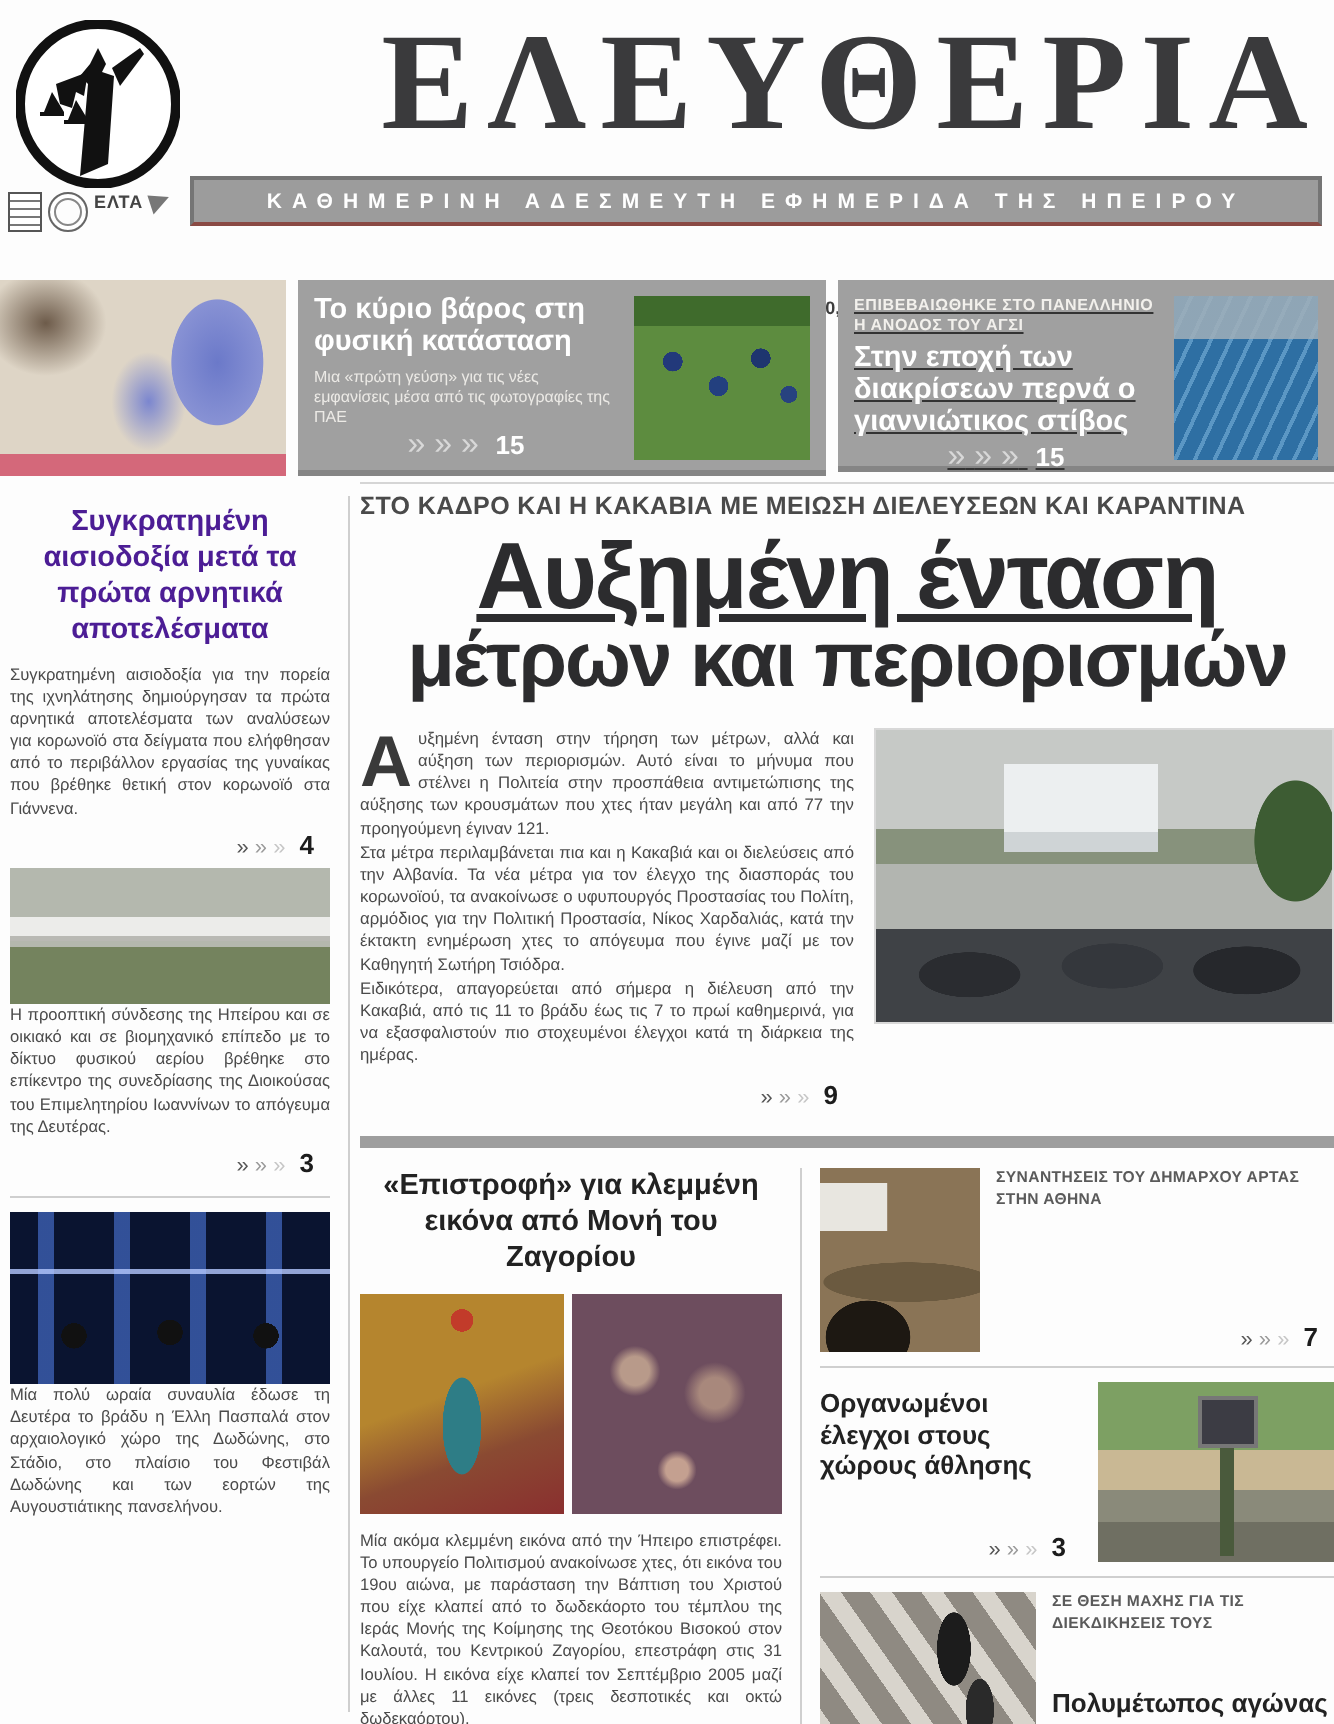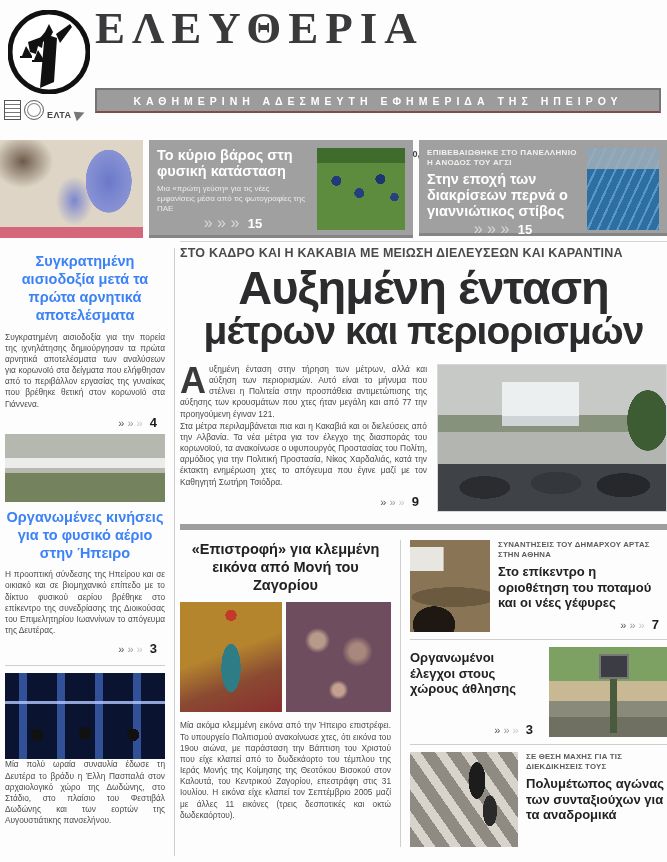--- a/index.html
+++ b/index.html
@@ -3,29 +3,29 @@
 <meta charset="utf-8">
 <style>
   * { margin:0; padding:0; box-sizing:border-box; }
   html,body { width:667px; height:862px; background:#fdfdfd; overflow:hidden;
               font-family:"Liberation Sans", sans-serif; color:#333; }
   .page { position:relative; width:667px; height:862px; background:#fdfdfd; }
 
   
   .masthead { position:absolute; left:0; top:0; width:667px; height:134px; }
   .logo-circle { position:absolute; left:8px; top:10px; width:82px; height:84px; }
-  .title { position:absolute; left:95px; top:2px; width:566px; text-align:left;
-           font-family:"Liberation Serif", serif; font-weight:bold; font-size:45px;
+  .title { position:absolute; left:95px; top:2px; width:566px; text-align:right;
+           font-family:"Liberation Serif", serif; font-weight:bold; font-size:69px;
            letter-spacing:7px; color:#3a3a3c; white-space:nowrap; }
   .subtitle-bar { position:absolute; left:95px; top:88px; width:566px; height:25px;
                   background:#9c9c9c; border:2px solid #757575; border-bottom-color:#8a4a44;
                   display:flex; align-items:center; justify-content:center; }
   .subtitle-bar span { color:#fff; font-weight:bold; font-size:10.5px; letter-spacing:5px; white-space:nowrap; }
   .postal { position:absolute; left:4px; top:96px; width:90px; height:24px;
-            display:flex; align-items:flex-end; gap:3px; }
+            display:flex; align-items:flex-start; gap:3px; }
   .mini-table { width:17px; height:20px; border:1px solid #555;
                 background:repeating-linear-gradient(#fff 0 3px, #777 3px 4px); }
   .stamp-circle { width:20px; height:20px; border:1px solid #666; border-radius:50%;
                   box-shadow:inset 0 0 0 2px #fff, inset 0 0 0 3px #888; }
   .elta { font-size:9px; font-weight:bold; color:#444; letter-spacing:0.5px; }
   .elta-bird { width:0; height:0; border-left:10px solid #777; border-top:4px solid transparent;
                border-bottom:6px solid transparent; transform:rotate(-18deg); }
   .info-row { position:absolute; left:6px; top:117px; width:655px; display:flex;
               justify-content:flex-end; font-size:9px; font-weight:bold; color:#3d3d3d;margin-top:32px; }
   .info-row .mid { font-weight:bold; color:#555; }
@@ -33,40 +33,40 @@
   
   .top-strip { position:absolute; left:0; top:140px; width:667px; height:98px; display:flex; gap:6px; }
   .photo { background-color:#999; }
   .lab-photo { width:143px; height:98px; background-color:#ded5c6; background-image:
       radial-gradient(ellipse 38px 52px at 76% 42%, #6b79c9 0%, #8892d4 60%, rgba(0,0,0,0) 61%),
       radial-gradient(ellipse 30px 40px at 52% 62%, #7b86cf 0%, rgba(0,0,0,0) 62%),
       radial-gradient(ellipse 46px 40px at 16% 22%, #6d5b4a 0%, rgba(0,0,0,0) 66%),
       linear-gradient(to top, #d4687a 0 11%, rgba(0,0,0,0) 11%); }
   .gray-box { background:#a0a0a0; border-bottom:3px solid #858585; display:flex; padding:8px; gap:8px; }
   .sports-box { width:264px; height:98px; }
-  .athletics-box { flex:1; height:96px; }
+  .athletics-box { flex:1; height:96px;text-decoration:underline; }
   .gb-text { flex:1; display:flex; flex-direction:column; }
   .gb-head { color:#fff; font-weight:bold; font-size:14.5px; line-height:1.1; }
   .gb-sub { color:#eceae6; font-size:8px; line-height:1.25; margin-top:4px; }
   .gb-kicker { color:#f2f0ec; font-size:8px; font-weight:bold; line-height:1.3; letter-spacing:0.3px; }
   .gb-page { margin-top:auto; text-align:center; color:#fff; }
   .football-photo { width:88px; height:82px; background-color:#5d8c3f; background-image:
       radial-gradient(circle 7px at 22% 40%, #22397a 0 70%, rgba(0,0,0,0) 71%),
       radial-gradient(circle 7px at 48% 55%, #23407f 0 70%, rgba(0,0,0,0) 71%),
       radial-gradient(circle 7px at 72% 38%, #1e356f 0 70%, rgba(0,0,0,0) 71%),
       radial-gradient(circle 6px at 88% 60%, #27427f 0 70%, rgba(0,0,0,0) 71%),
       linear-gradient(#3f6b2c 0 18%, rgba(0,0,0,0) 18%); }
   .track-photo { width:72px; height:82px; background-image:
       linear-gradient(rgba(160,175,185,.85) 0 26%, rgba(0,0,0,0) 26%),
       repeating-linear-gradient(115deg, #2e6fa3 0 7px, #5b97c4 7px 9px); }
 
   
   .left-col { position:absolute; left:0; top:246px; width:170px; height:616px; padding:0 5px; }
   .col-rule-v { position:absolute; left:174px; top:248px; width:1px; height:608px; background:#cfcfcf; }
-  .lc-head { font-size:14.5px; font-weight:bold; color:#3b82f6; text-align:center; line-height:1.25; margin:6px 0 7px; }
+  .lc-head { font-size:14.5px; font-weight:bold; color:#4c1d95; text-align:center; line-height:1.25; margin:6px 0 7px; }
   .lc-body { font-size:8.3px; color:#4a4a4a; line-height:1.35; text-align:justify; }
   .pmark { display:block; text-align:right; margin:5px 8px 0 0; font-size:11px; }
   .pmark .c1 { color:#555; } .pmark .c2 { color:#9a9a9a; } .pmark .c3 { color:#c6c6c6; }
   .pmark .pnum { color:#1c1c1c; font-size:13px; margin-left:4px; }
   .gb-page .c1,.gb-page .c2,.gb-page .c3 { color:#d8d8d8; }
   .gb-page .pnum { color:#fff; font-size:13px; margin-left:4px; }
   .pipeline-photo { width:160px; height:68px; margin-top:4px; background-image:
       linear-gradient(rgba(0,0,0,0) 0 36%, #ececea 36% 50%, #b9b9b4 50% 54%, rgba(0,0,0,0) 54%),
       linear-gradient(#b4b8ae 0 58%, #74835e 58% 100%); }
   .lc-rule { height:1px; background:#cfcfcf; margin:9px 0 7px; }
@@ -74,21 +74,21 @@
       radial-gradient(circle 9px at 20% 72%, #111 0 70%, rgba(0,0,0,0) 71%),
       radial-gradient(circle 9px at 50% 70%, #111 0 70%, rgba(0,0,0,0) 71%),
       radial-gradient(circle 9px at 80% 72%, #111 0 70%, rgba(0,0,0,0) 71%),
       linear-gradient(rgba(0,0,0,0) 0 33%, rgba(180,200,255,.8) 33% 36%, rgba(0,0,0,0) 36%),
       repeating-linear-gradient(90deg, rgba(0,0,0,0) 0 14px, rgba(90,140,255,.5) 14px 22px, rgba(0,0,0,0) 22px 38px); }
 
   
   .main-col { position:absolute; left:180px; top:241px; width:487px; }
   .main-col { border-top:1px solid #d5d5d5; padding-top:4px; }
   .lead-kicker { text-align:left; font-size:12.5px; font-weight:bold; color:#4a4a4a; letter-spacing:0.2px; }
-  .lead-h1 { text-align:center; font-weight:bold; color:#2c2c2e; font-size:47px; line-height:1.0; letter-spacing:-1px; margin-top:4px; }
+  .lead-h1 { text-align:center; font-weight:bold; color:#2c2c2e; font-size:47px; line-height:1.0; letter-spacing:-1px; margin-top:4px;text-decoration:underline; }
   .lead-h2 { text-align:center; font-weight:bold; color:#2c2c2e; font-size:39px; line-height:1.05; letter-spacing:-1px; }
   .lead-row { display:flex; gap:10px; margin-top:12px; }
   .lead-text { width:247px; font-size:8.4px; color:#4a4a4a; line-height:1.33; text-align:justify; }
   .lead-text p { margin-bottom:1px; }
   .dropcap { float:left; font-size:36px; line-height:0.82; font-weight:bold; color:#3a3a3a; margin:2px 3px 0 0; }
   .border-photo { position:relative; flex:1; height:148px; border:1px solid #d8d8d8; background-image:
       radial-gradient(ellipse 34px 50px at 92% 38%, #3d5c33 0 60%, rgba(0,0,0,0) 61%),
       linear-gradient(#c6c9c6 0 34%, #87927c 34% 46%, #b2b5b0 46% 68%, #3f4246 68% 100%); }
   .bp-building { position:absolute; left:28%; top:12%; width:34%; height:30%; background:#eceff0;
                  border-bottom:10px solid #cfd4d6; }
@@ -124,21 +124,21 @@
       radial-gradient(ellipse 60px 14px at 55% 62%, #6b5a40 0 70%, rgba(0,0,0,0) 71%);
       background-size:42% 100%,100% 100%,100% 100%; background-repeat:no-repeat; }
   .basket-photo { width:118px; height:90px; flex:none; position:relative; background-image:
       linear-gradient(#7da063 0 38%, #c9b894 38% 60%, #8a8a7a 60% 78%, #6f6f62 78% 100%); }
   .bb-board { position:absolute; left:42%; top:8%; width:26%; height:28%; background:#3c3c44; border:2px solid #777; }
   .bb-pole { position:absolute; left:52%; top:36%; width:6%; height:60%; background:#4a5a3c; }
   .cross-photo { width:108px; height:95px; flex:none; background-image:
       radial-gradient(ellipse 12px 26px at 62% 30%, #1c1c1c 0 70%, rgba(0,0,0,0) 71%),
       radial-gradient(ellipse 10px 22px at 74% 62%, #2a2a2a 0 70%, rgba(0,0,0,0) 71%),
       repeating-linear-gradient(55deg, #8f8a82 0 12px, #d8d4cc 12px 21px); }
-  .rc-text { flex:1; display:flex; flex-direction:column; }
+  .rc-text { flex:1; display:flex; flex-direction:column;justify-content:space-between; }
   .rc-text .pmark { margin-top:auto; }
 </style>
 </head>
 <body>
 
 <div class="page">
 
   <div class="masthead">
     <div class="logo-circle">
       <svg viewBox="0 0 82 84" width="82" height="84">
@@ -209,21 +209,20 @@
       <span class="pmark">
         <span class="c1">»</span>
         <span class="c2">»</span>
         <span class="c3">»</span>
         <b class="pnum">4</b>
       </span>
     </div>
 
     <div>
       <div class="photo pipeline-photo"></div>
-      <div class="lc-head">Οργανωμένες κινήσεις για το φυσικό αέριο στην Ήπειρο</div>
       <div class="lc-body">Η προοπτική σύνδεσης της Ηπείρου και σε οικιακό και σε βιομηχανικό επίπεδο με το δίκτυο φυσικού αερίου βρέθηκε στο επίκεντρο της συνεδρίασης της Διοικούσας του Επιμελητηρίου Ιωαννίνων το απόγευμα της Δευτέρας.</div>
       <span class="pmark">
         <span class="c1">»</span>
         <span class="c2">»</span>
         <span class="c3">»</span>
         <b class="pnum">3</b>
       </span>
     </div>
 
     <div class="lc-rule"></div>
@@ -239,20 +238,21 @@
 
     <div>
       <div class="lead-kicker">ΣΤΟ ΚΑΔΡΟ ΚΑΙ Η ΚΑΚΑΒΙΑ ΜΕ ΜΕΙΩΣΗ ΔΙΕΛΕΥΣΕΩΝ ΚΑΙ ΚΑΡΑΝΤΙΝΑ</div>
       <div class="lead-h1">Αυξημένη ένταση</div>
       <div class="lead-h2">μέτρων και περιορισμών</div>
 
       <div class="lead-row">
         <div class="lead-text">
           <p><span class="dropcap">Α</span><span>υξημένη ένταση στην τήρηση των μέτρων, αλλά και αύξηση των περιορισμών. Αυτό είναι το μήνυμα που στέλνει η Πολιτεία στην προσπάθεια αντιμετώπισης της αύξησης των κρουσμάτων που χτες ήταν μεγάλη και από 77 την προηγούμενη έγιναν 121.</span></p>
           <p>Στα μέτρα περιλαμβάνεται πια και η Κακαβιά και οι διελεύσεις από την Αλβανία. Τα νέα μέτρα για τον έλεγχο της διασποράς του κορωνοϊού, τα ανακοίνωσε ο υφυπουργός Προστασίας του Πολίτη, αρμόδιος για την Πολιτική Προστασία, Νίκος Χαρδαλιάς, κατά την έκτακτη ενημέρωση χτες το απόγευμα που έγινε μαζί με τον Καθηγητή Σωτήρη Τσιόδρα.</p>
+          <p>Ειδικότερα, απαγορεύεται από σήμερα η διέλευση από την Κακαβιά, από τις 11 το βράδυ έως τις 7 το πρωί καθημερινά, για να εξασφαλιστούν πιο στοχευμένοι έλεγχοι κατά τη διάρκεια της ημέρας.</p>
           <span class="pmark">
             <span class="c1">»</span>
             <span class="c2">»</span>
             <span class="c3">»</span>
             <b class="pnum">9</b>
           </span>
         </div>
         <div class="border-photo">
           <div class="bp-building"></div>
           <div class="bp-cars"></div>
@@ -273,21 +273,20 @@
         <div class="mid-body">Μία ακόμα κλεμμένη εικόνα από την Ήπειρο επιστρέφει. Το υπουργείο Πολιτισμού ανακοίνωσε χτες, ότι εικόνα του 19ου αιώνα, με παράσταση την Βάπτιση του Χριστού που είχε κλαπεί από το δωδεκάορτο του τέμπλου της Ιεράς Μονής της Κοίμησης της Θεοτόκου Βισοκού στον Καλουτά, του Κεντρικού Ζαγορίου, επεστράφη στις 31 Ιουλίου. Η εικόνα είχε κλαπεί τον Σεπτέμβριο 2005 μαζί με άλλες 11 εικόνες (τρεις δεσποτικές και οκτώ δωδεκαόρτου).</div>
 
       </div>
 
       <div class="right-col">
 
         <div class="rc-story">
           <div class="photo meeting-photo"></div>
           <div class="rc-text">
             <div class="rc-kicker">ΣΥΝΑΝΤΗΣΕΙΣ ΤΟΥ ΔΗΜΑΡΧΟΥ ΑΡΤΑΣ ΣΤΗΝ ΑΘΗΝΑ</div>
-            <div class="rc-head">Στο επίκεντρο η οριοθέτηση του ποταμού και οι νέες γέφυρες</div>
             <span class="pmark">
               <span class="c1">»</span>
               <span class="c2">»</span>
               <span class="c3">»</span>
               <b class="pnum">7</b>
             </span>
           </div>
         </div>
 
         <div class="rc-rule"></div>

